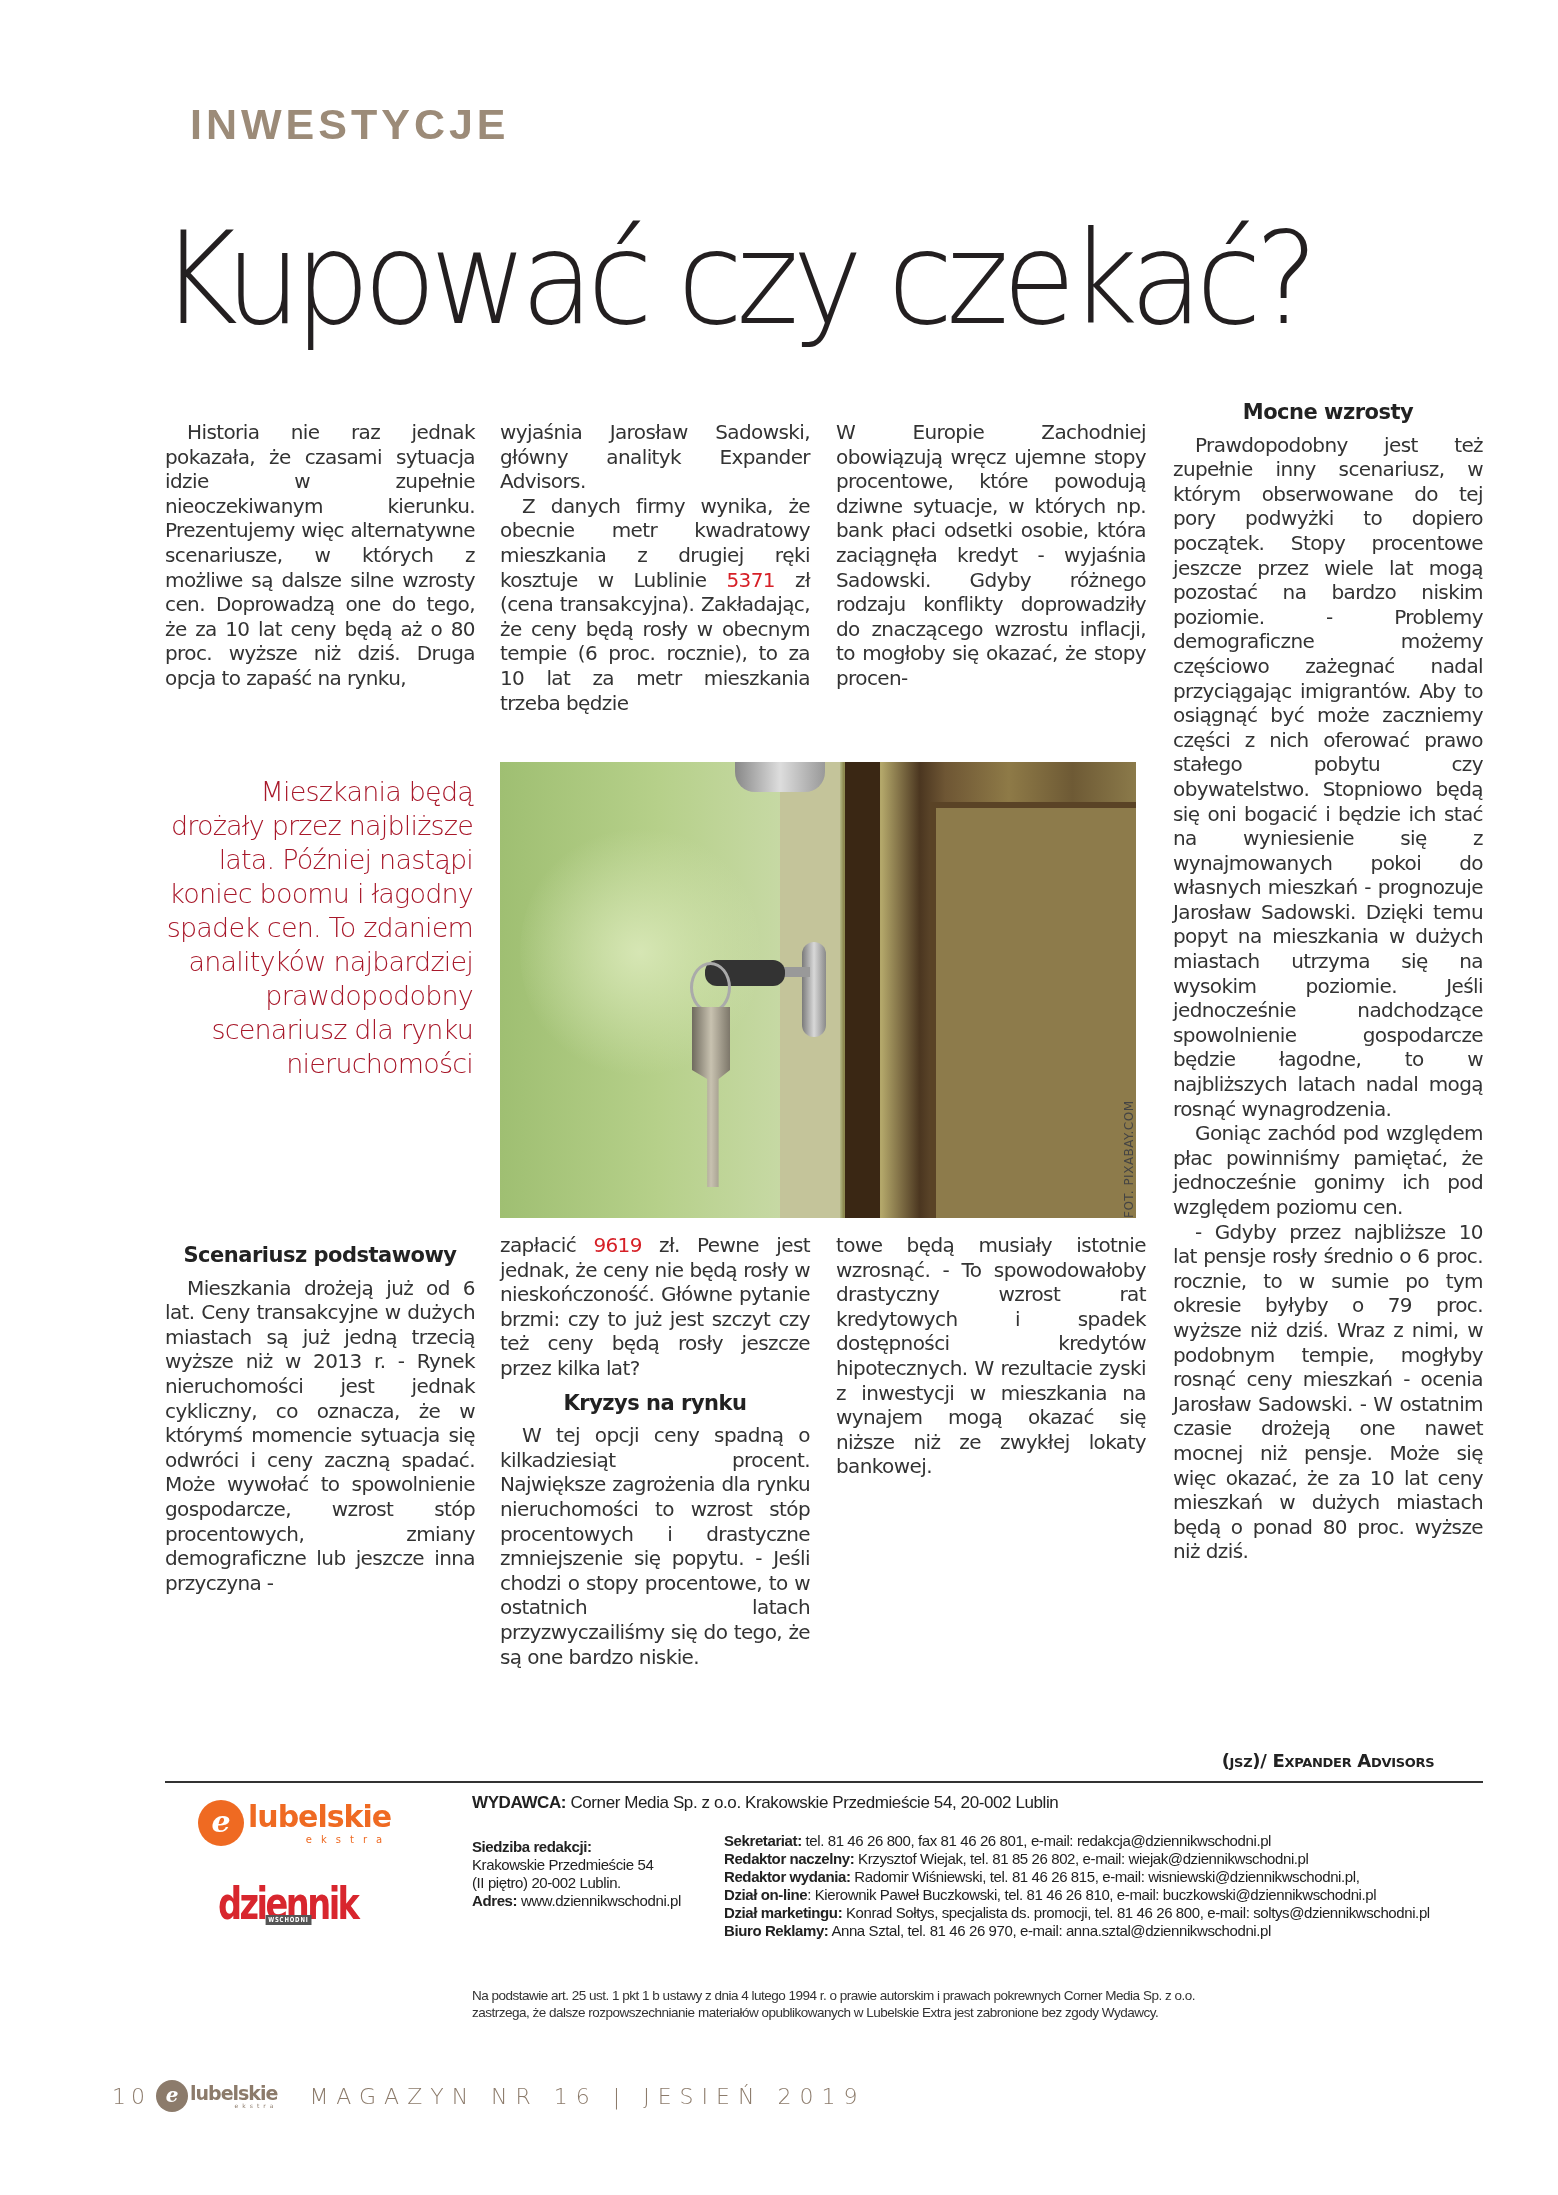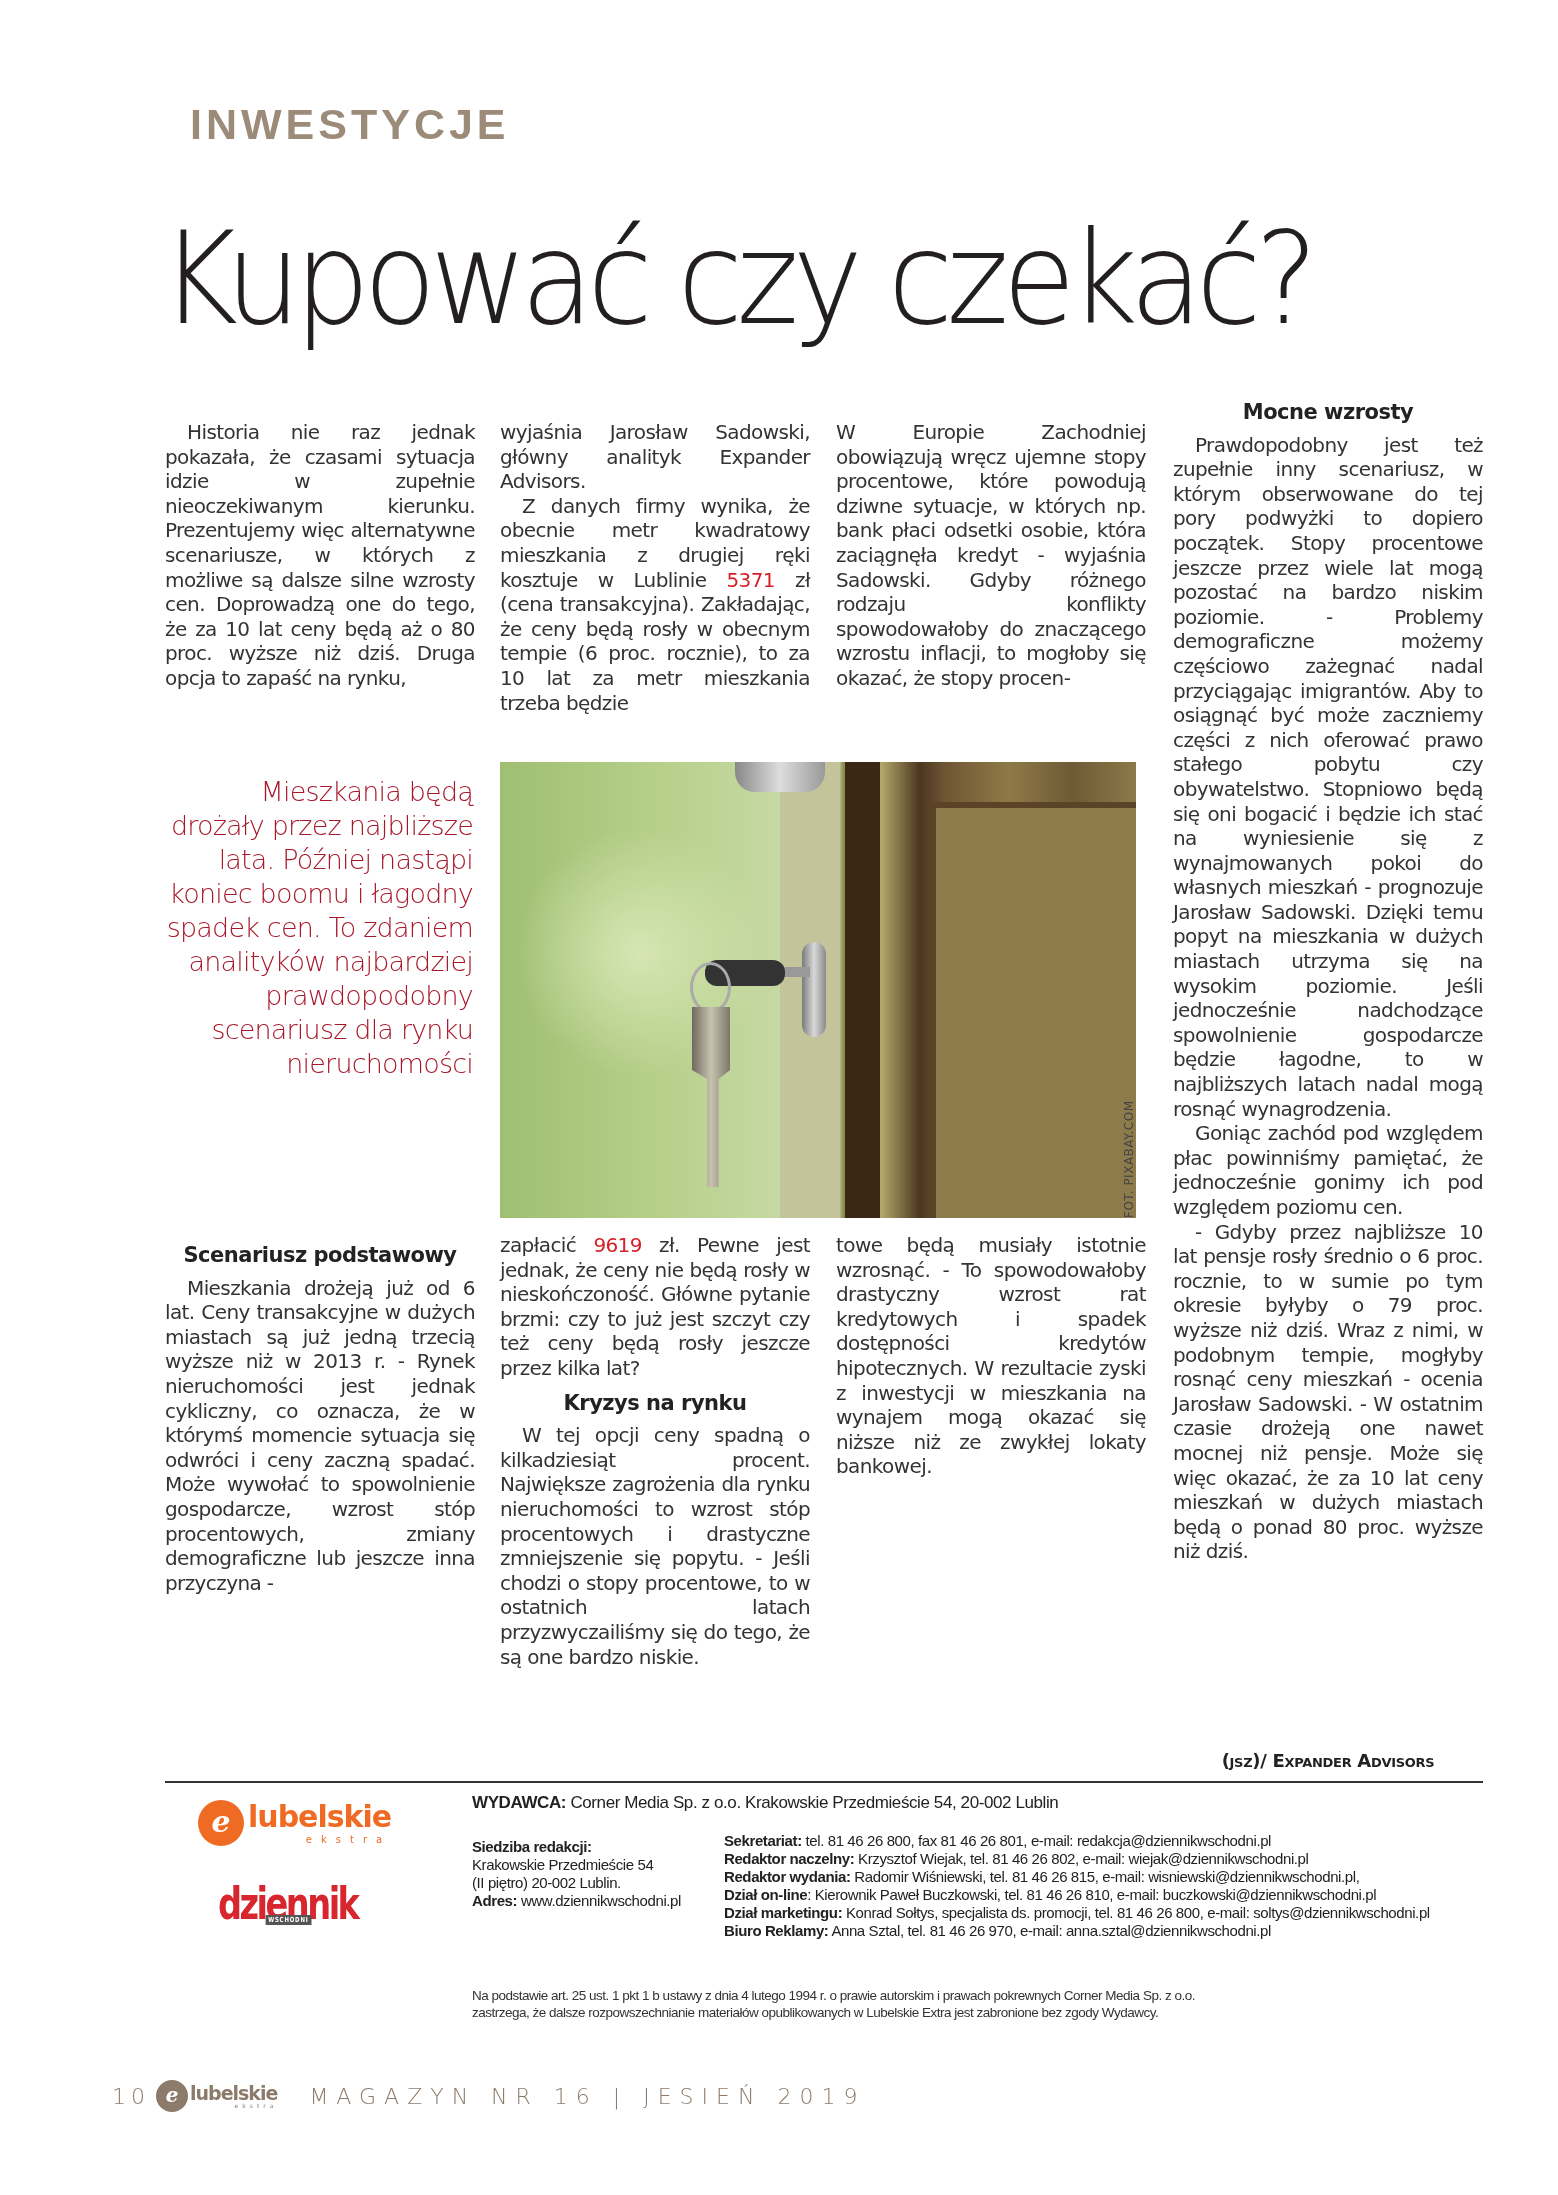--- a/index.html
+++ b/index.html
@@ -102,21 +102,21 @@
 </div>
 <div class="photo-credit">FOT. PIXABAY.COM</div>
 
 <div class="col" style="left:500px; top:1233px;">
   <p><span>zapłacić </span><span class="hl">9619</span><span> zł. Pewne jest jednak, że ceny nie będą rosły w nieskończoność. Główne pytanie brzmi: czy to już jest szczyt czy też ceny będą rosły jeszcze przez kilka lat?</span></p>
   <h3>Kryzys na rynku</h3>
   <p class="ind">W tej opcji ceny spadną o kilkadziesiąt procent. Największe zagrożenia dla rynku nieruchomości to wzrost stóp procentowych i drastyczne zmniejszenie się popytu. - Jeśli chodzi o stopy procentowe, to w ostatnich latach przyzwyczailiśmy się do tego, że są one bardzo niskie.</p>
 </div>
 
 <div class="col" style="left:836px; top:420px;">
-  <p>W Europie Zachodniej obowiązują wręcz ujemne stopy procentowe, które powodują dziwne sytuacje, w których np. bank płaci odsetki osobie, która zaciągnęła kredyt - wyjaśnia Sadowski. Gdyby różnego rodzaju konflikty spowodowałoby do znaczącego wzrostu inflacji, to mogłoby się okazać, że stopy procen-</p>
+  <p>W Europie Zachodniej obowiązują wręcz ujemne stopy procentowe, które powodują dziwne sytuacje, w których np. bank płaci odsetki osobie, która zaciągnęła kredyt - wyjaśnia Sadowski. Gdyby różnego rodzaju konflikty doprowadziły do znaczącego wzrostu inflacji, to mogłoby się okazać, że stopy procen-</p>
 </div>
 
 <div class="col" style="left:836px; top:1233px;">
   <p>towe będą musiały istotnie wzrosnąć. - To spowodowałoby drastyczny wzrost rat kredytowych i spadek dostępności kredytów hipotecznych. W rezultacie zyski z inwestycji w mieszkania na wynajem mogą okazać się niższe niż ze zwykłej lokaty bankowej.</p>
 </div>
 
 <div class="col" style="left:1173px; top:400px;">
   <h3 style="margin-top:0;">Mocne wzrosty</h3>
   <p class="ind">Prawdopodobny jest też zupełnie inny scenariusz, w którym obserwowane do tej pory podwyżki to dopiero początek. Stopy procentowe jeszcze przez wiele lat mogą pozostać na bardzo niskim poziomie. - Problemy demograficzne możemy częściowo zażegnać nadal przyciągając imigrantów. Aby to osiągnąć być może zaczniemy części z nich oferować prawo stałego pobytu czy obywatelstwo. Stopniowo będą się oni bogacić i będzie ich stać na wyniesienie się z wynajmowanych pokoi do własnych mieszkań - prognozuje Jarosław Sadowski. Dzięki temu popyt na mieszkania w dużych miastach utrzyma się na wysokim poziomie. Jeśli jednocześnie nadchodzące spowolnienie gospodarcze będzie łagodne, to w najbliższych latach nadal mogą rosnąć wynagrodzenia.</p>
   <p class="ind">Goniąc zachód pod względem płac powinniśmy pamiętać, że jednocześnie gonimy ich pod względem poziomu cen.</p>
@@ -141,21 +141,21 @@
 
 <div class="abs footer siedziba">
   <div><b>Siedziba redakcji:</b></div>
   <div>Krakowskie Przedmieście 54</div>
   <div>(II piętro) 20-002 Lublin.</div>
   <div><b>Adres:</b> <span>www.dziennikwschodni.pl</span></div>
 </div>
 
 <div class="abs footer contacts">
   <div><b>Sekretariat:</b><span> tel. 81 46 26 800, fax 81 46 26 801, e-mail: redakcja@dziennikwschodni.pl</span></div>
-  <div><b>Redaktor naczelny:</b><span> Krzysztof Wiejak, tel. 81 46 26 802, e-mail: wiejak@dziennikwschodni.pl</span></div>
+  <div><b>Redaktor naczelny:</b><span> Krzysztof Wiejak, tel. 81 85 26 802, e-mail: wiejak@dziennikwschodni.pl</span></div>
   <div><b>Redaktor wydania:</b><span> Radomir Wiśniewski, tel. 81 46 26 815, e-mail: wisniewski@dziennikwschodni.pl,</span></div>
   <div><b>Dział on-line</b><span>: Kierownik Paweł Buczkowski, tel. 81 46 26 810, e-mail: buczkowski@dziennikwschodni.pl</span></div>
   <div><b>Dział marketingu:</b><span>  Konrad Sołtys, specjalista ds. promocji, tel. 81 46 26 800, e-mail: soltys@dziennikwschodni.pl</span></div>
   <div><b>Biuro Reklamy:</b><span> Anna Sztal, tel. 81 46 26 970, e-mail: anna.sztal@dziennikwschodni.pl</span></div>
 </div>
 
 <div class="abs footer legal">
   <div>Na podstawie art. 25 ust. 1 pkt 1 b ustawy z dnia 4 lutego 1994 r. o prawie autorskim i prawach pokrewnych Corner Media Sp. z o.o.</div>
   <div>zastrzega, że dalsze rozpowszechnianie materiałów opublikowanych w Lubelskie Extra jest zabronione bez zgody Wydawcy.</div>
 </div>

